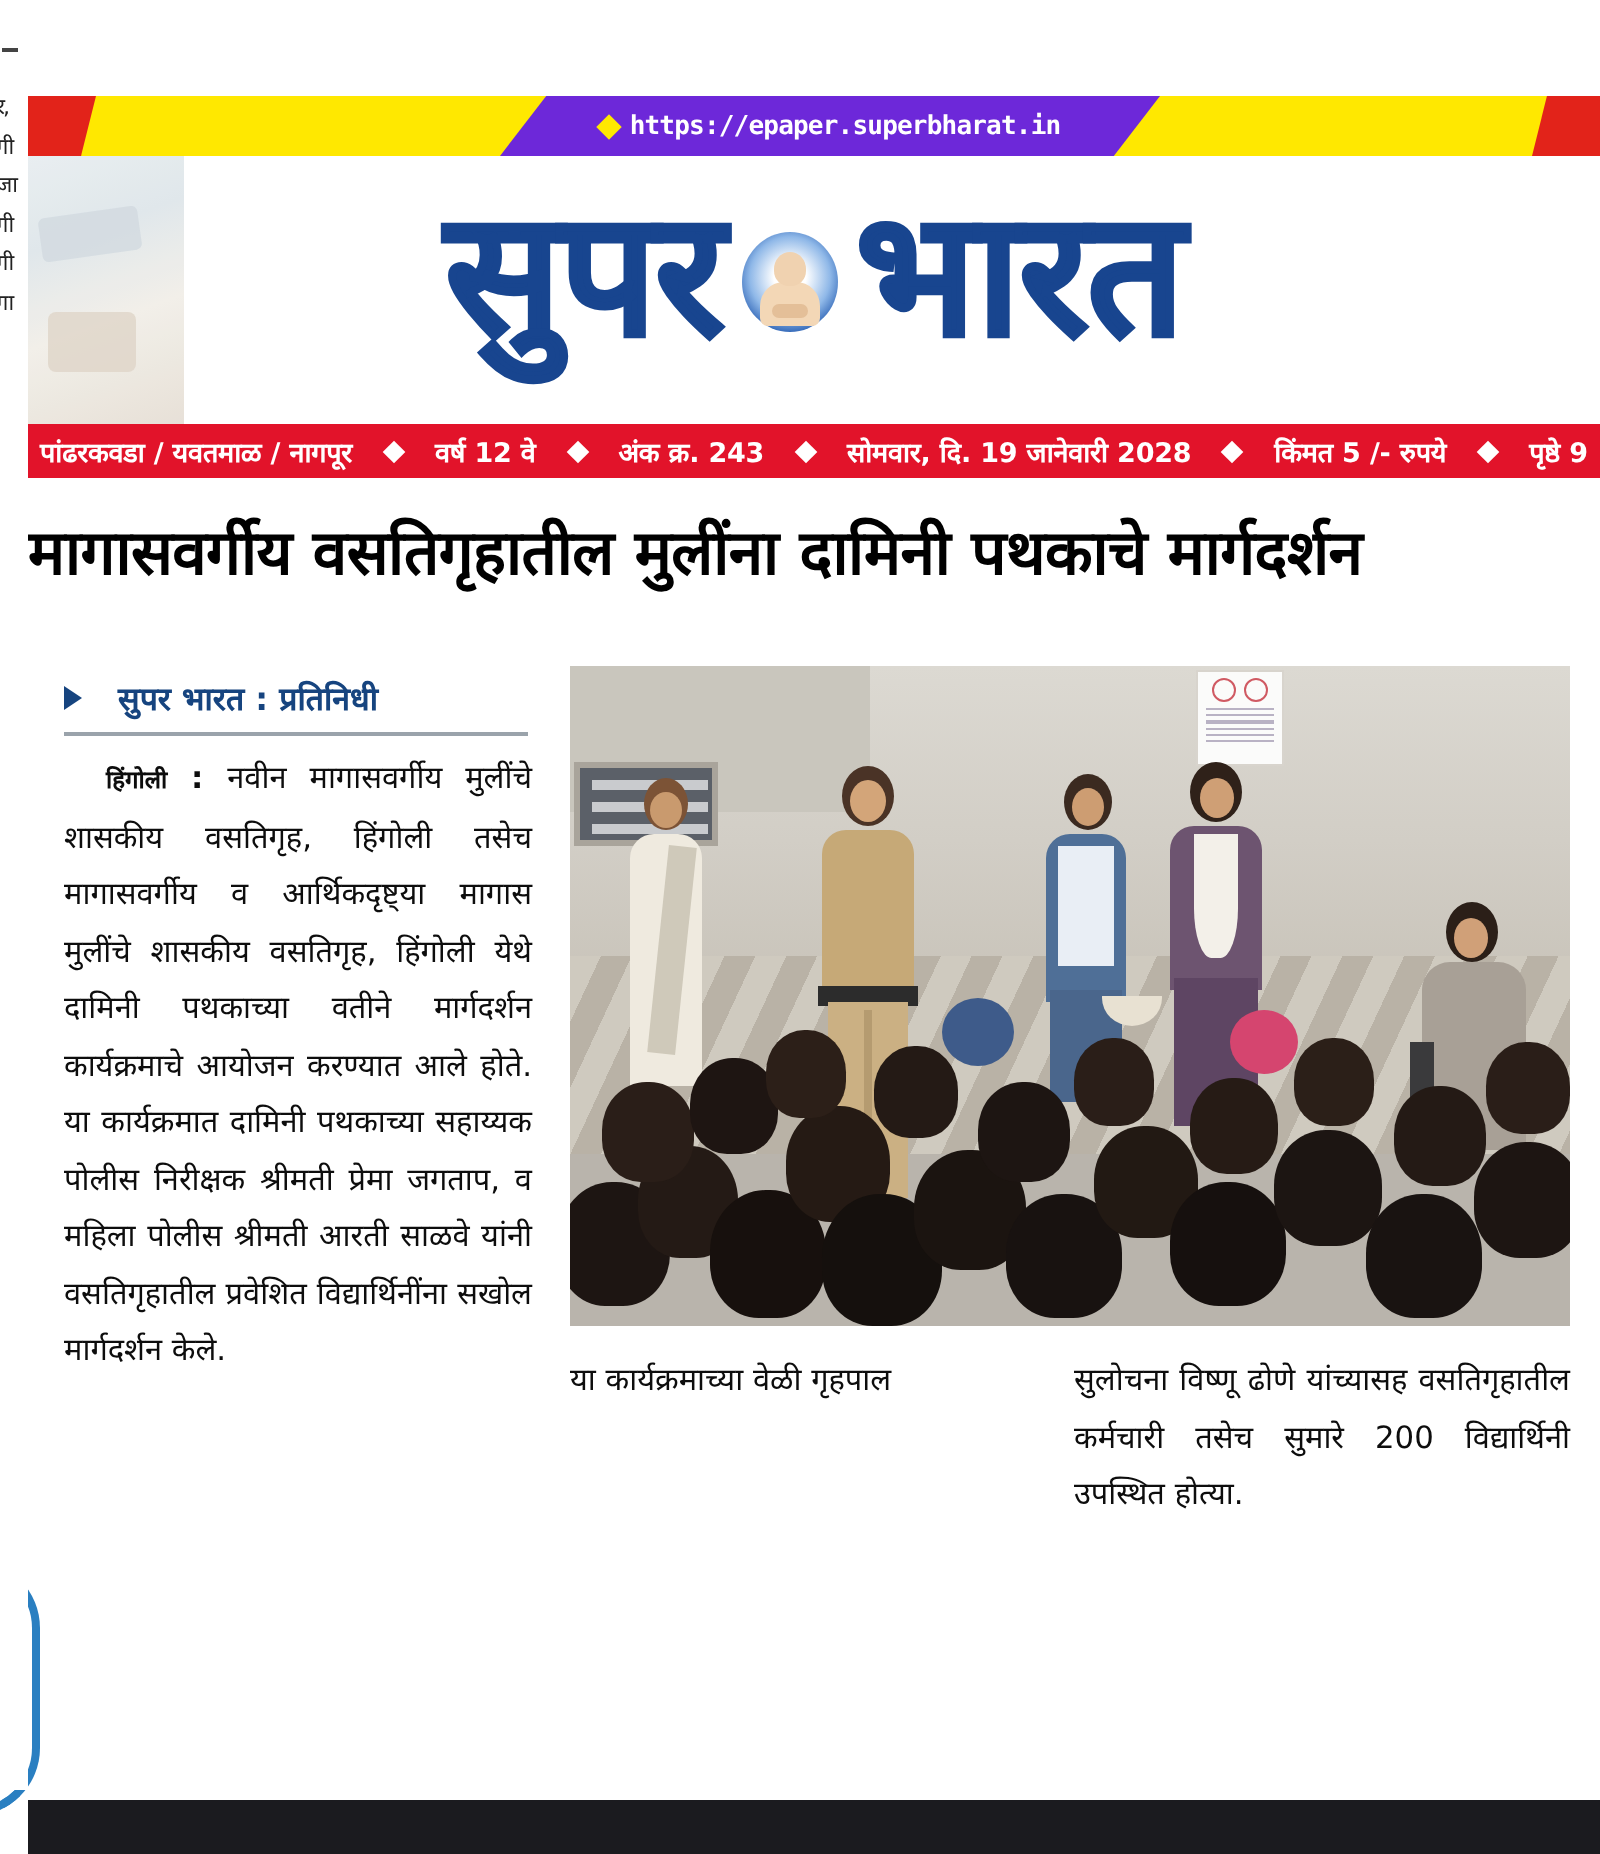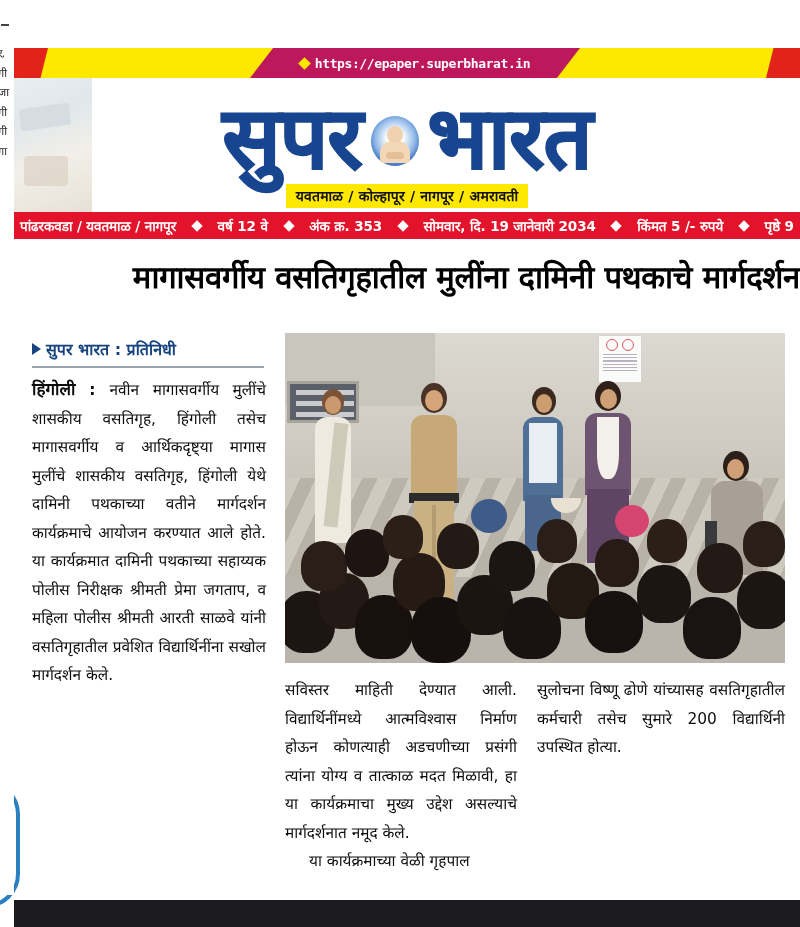--- a/index.html
+++ b/index.html
@@ -47,21 +47,21 @@
   .ribbon{
     position:absolute;left:14px;top:48px;width:786px;height:30px;
     overflow:hidden;
   }
   .rb-yellow{position:absolute;inset:0;background:#ffe800;}
   .rb-redL{position:absolute;left:0;top:0;width:34px;height:30px;background:#e2231a;
     clip-path:polygon(0 0,100% 0,78% 100%,0 100%);}
   .rb-redR{position:absolute;right:0;top:0;width:34px;height:30px;background:#e2231a;
     clip-path:polygon(22% 0,100% 0,100% 100%,0 100%);}
   .rb-green{
-    position:absolute;left:236px;top:0;width:330px;height:30px;background:#be185d;
+    position:absolute;left:236px;top:0;width:330px;height:30px;background:#6d28d9;
     clip-path:polygon(7% 0,100% 0,93% 100%,0 100%);
     display:flex;align-items:center;justify-content:center;gap:6px;
   }
   .rb-diamond{width:9px;height:9px;background:#ffe800;transform:rotate(45deg);flex:none;}
   .rb-url{
     font-family:"DejaVu Sans Mono","Liberation Mono",monospace;
     font-size:13px;font-weight:700;color:#fff;letter-spacing:-.4px;
   }
 
   
@@ -128,51 +128,51 @@
   .infobar-inner{
     display:flex;align-items:center;gap:7px;width:100%;justify-content:space-between;
     font-family:"DejaVu Sans","Liberation Sans",sans-serif;
     font-size:13.5px;font-weight:700;color:#fff;white-space:nowrap;letter-spacing:-.1px;
   }
   .dia{width:8px;height:8px;background:#fff;transform:rotate(45deg);flex:none;}
 
   
   .headline{
     position:absolute;left:14px;top:258px;width:786px;
-    text-align:right;
+    text-align:left;
   }
   .headline span{
     font-family:"DejaVu Sans","Liberation Sans",sans-serif;
     font-size:31px;font-weight:700;color:#000;letter-spacing:-.3px;
     line-height:1.25;
   }
 
   
   .byline{position:absolute;left:32px;top:338px;width:232px;}
-  .byline-row{display:flex;align-items:center;gap:5px;}
+  .byline-row{display:flex;align-items:center;gap:18px;}
   .tri{
     width:0;height:0;border-left:9px solid #16447f;
     border-top:6px solid transparent;border-bottom:6px solid transparent;flex:none;
   }
   .byline-row span{
     font-family:"DejaVu Sans","Liberation Sans",sans-serif;
     font-size:16px;font-weight:700;color:#16447f;white-space:nowrap;
   }
   .byline-rule{margin-top:6px;height:1.5px;background:#9aa3ab;width:100%;}
 
   
   .col{
     position:absolute;
     font-family:"DejaVu Sans","Liberation Sans",sans-serif;
     font-size:15.4px;line-height:28.5px;color:#0d0d0d;
     text-align:justify;text-justify:inter-word;
   }
   .col p{margin:0;}
   .col p+p{text-indent:24px;}
-  .lead{font-weight:700;font-size:17px;}
+  .lead{font-weight:700;font-size:12px;margin-left:21px;}
   .colon{font-weight:700;}
 
   #col1{left:32px;top:375px;width:234px;}
   #col2{left:285px;top:676px;width:232px;}
   #col3{left:537px;top:676px;width:248px;}
 
   
   .photo{
     position:absolute;left:285px;top:333px;width:500px;height:330px;
     overflow:hidden;background:#b9b4ac;
@@ -240,34 +240,31 @@
     <div class="mh-title">
       <span class="mh-word">सुपर</span>
       <span class="mh-emblem">
         <span class="halo"></span>
         <span class="body"></span>
         <span class="head"></span>
         <span class="arm"></span>
       </span>
       <span class="mh-word">भारत</span>
     </div>
-    <div class="mh-editions">
-      <span>यवतमाळ / कोल्हापूर / नागपूर / अमरावती</span>
-    </div>
   </div>
 
   <div class="infobar">
     <div class="infobar-inner">
       <span>पांढरकवडा / यवतमाळ / नागपूर</span>
       <span class="dia"></span>
       <span>वर्ष 12 वे</span>
       <span class="dia"></span>
-      <span>अंक क्र. 353</span>
-      <span class="dia"></span>
-      <span>सोमवार,  दि. 19 जानेवारी 2034</span>
+      <span>अंक क्र. 243</span>
+      <span class="dia"></span>
+      <span>सोमवार,  दि. 19 जानेवारी 2028</span>
       <span class="dia"></span>
       <span>किंमत 5 /- रुपये</span>
       <span class="dia"></span>
       <span>पृष्ठे 9</span>
     </div>
   </div>
 
   <div class="headline">
     <span>मागासवर्गीय वसतिगृहातील मुलींना दामिनी पथकाचे मार्गदर्शन</span>
   </div>
@@ -367,21 +364,20 @@
       <div class="head-blob" style="left:330px;bottom:126px;width:34px;height:32px;background:#d5456f;border-radius:50%;"></div>
       <div class="head-blob" style="left:266px;bottom:150px;width:30px;height:28px;background:#e8e1d2;border-radius:50%;"></div>
     </div>
   </div>
 
   <div class="col" id="col1">
     <p><span class="lead">हिंगोली</span><span class="colon"> : </span><span>नवीन मागासवर्गीय मुलींचे शासकीय वसतिगृह, हिंगोली तसेच मागासवर्गीय व आर्थिकदृष्ट्या मागास मुलींचे शासकीय वसतिगृह, हिंगोली येथे दामिनी पथकाच्या वतीने मार्गदर्शन कार्यक्रमाचे आयोजन करण्यात आले होते. या कार्यक्रमात दामिनी पथकाच्या सहाय्यक पोलीस निरीक्षक श्रीमती प्रेमा जगताप, व महिला पोलीस श्रीमती आरती साळवे यांनी वसतिगृहातील प्रवेशित विद्यार्थिनींना सखोल मार्गदर्शन केले.</span></p>
   </div>
 
   <div class="col" id="col2">
-    <p>सविस्तर माहिती देण्यात आली. विद्यार्थिनींमध्ये आत्मविश्वास निर्माण होऊन कोणत्याही अडचणीच्या प्रसंगी त्यांना योग्य व तात्काळ मदत मिळावी, हा या कार्यक्रमाचा मुख्य उद्देश असल्याचे मार्गदर्शनात नमूद केले.</p>
     <p>या कार्यक्रमाच्या वेळी गृहपाल</p>
   </div>
 
   <div class="col" id="col3">
     <p>सुलोचना विष्णू ढोणे यांच्यासह वसतिगृहातील कर्मचारी तसेच सुमारे 200 विद्यार्थिनी उपस्थित होत्या.</p>
   </div>
 
   <div class="bottombar"></div>
 
 </div>

